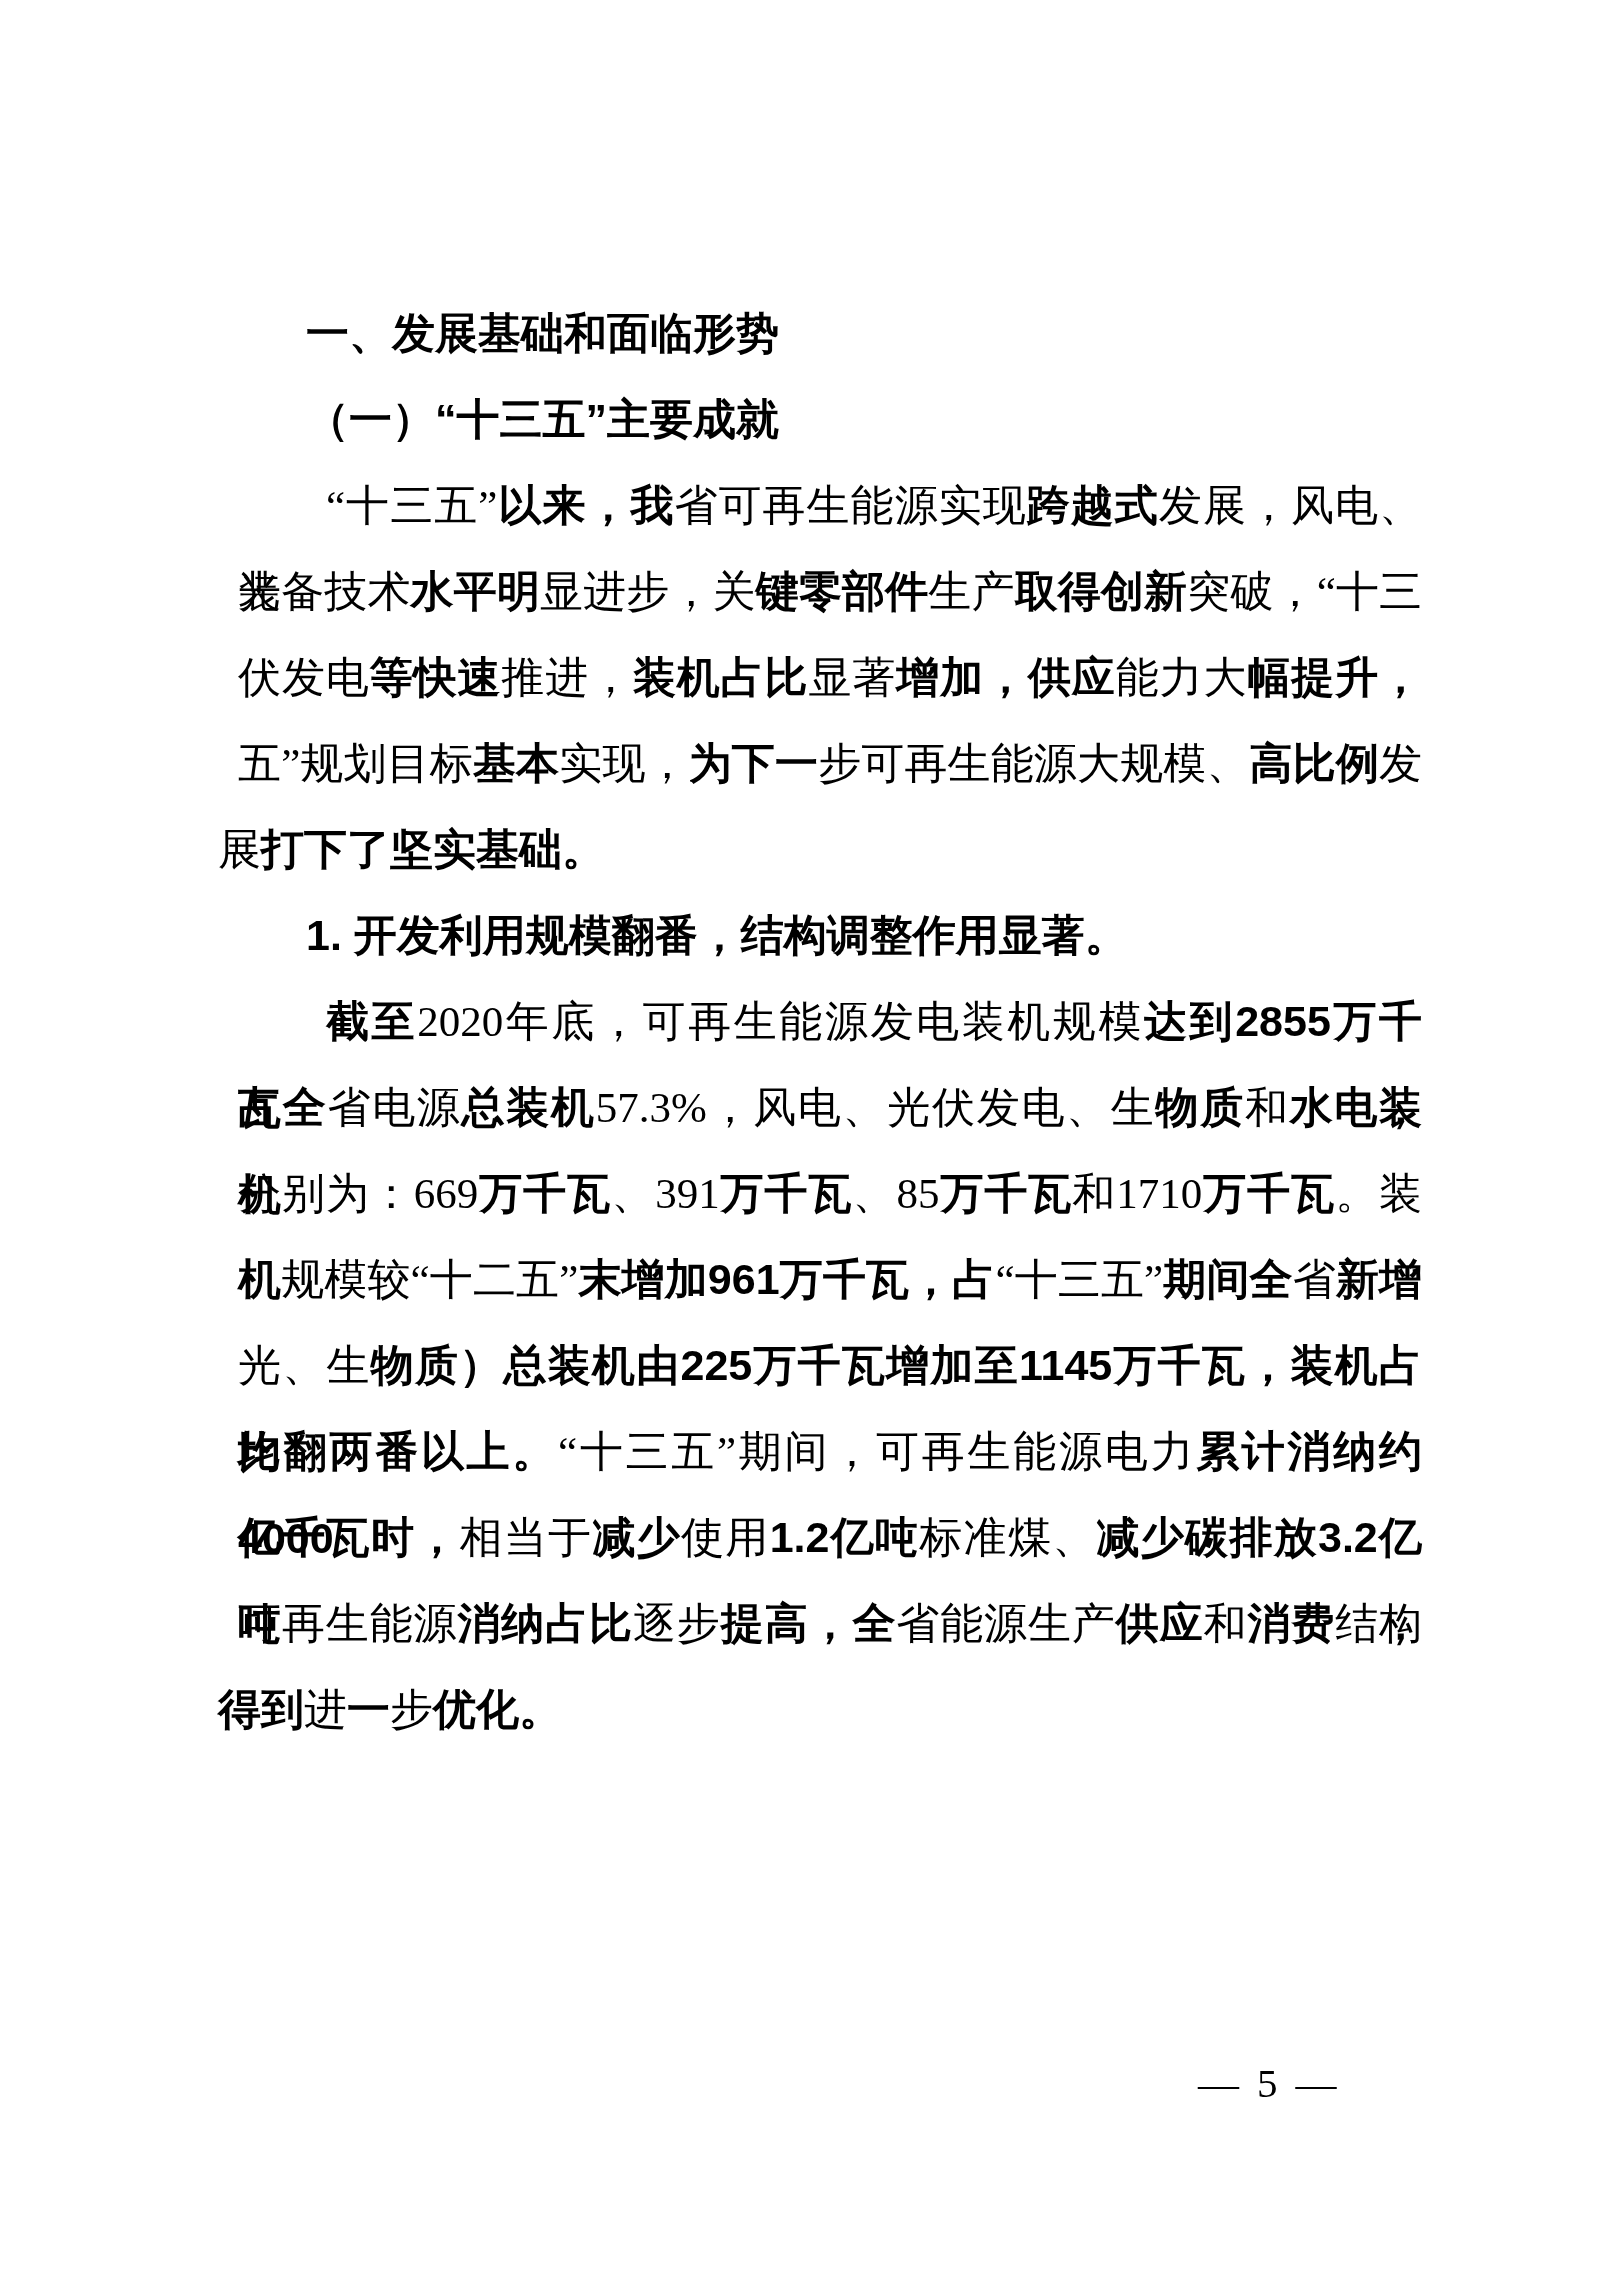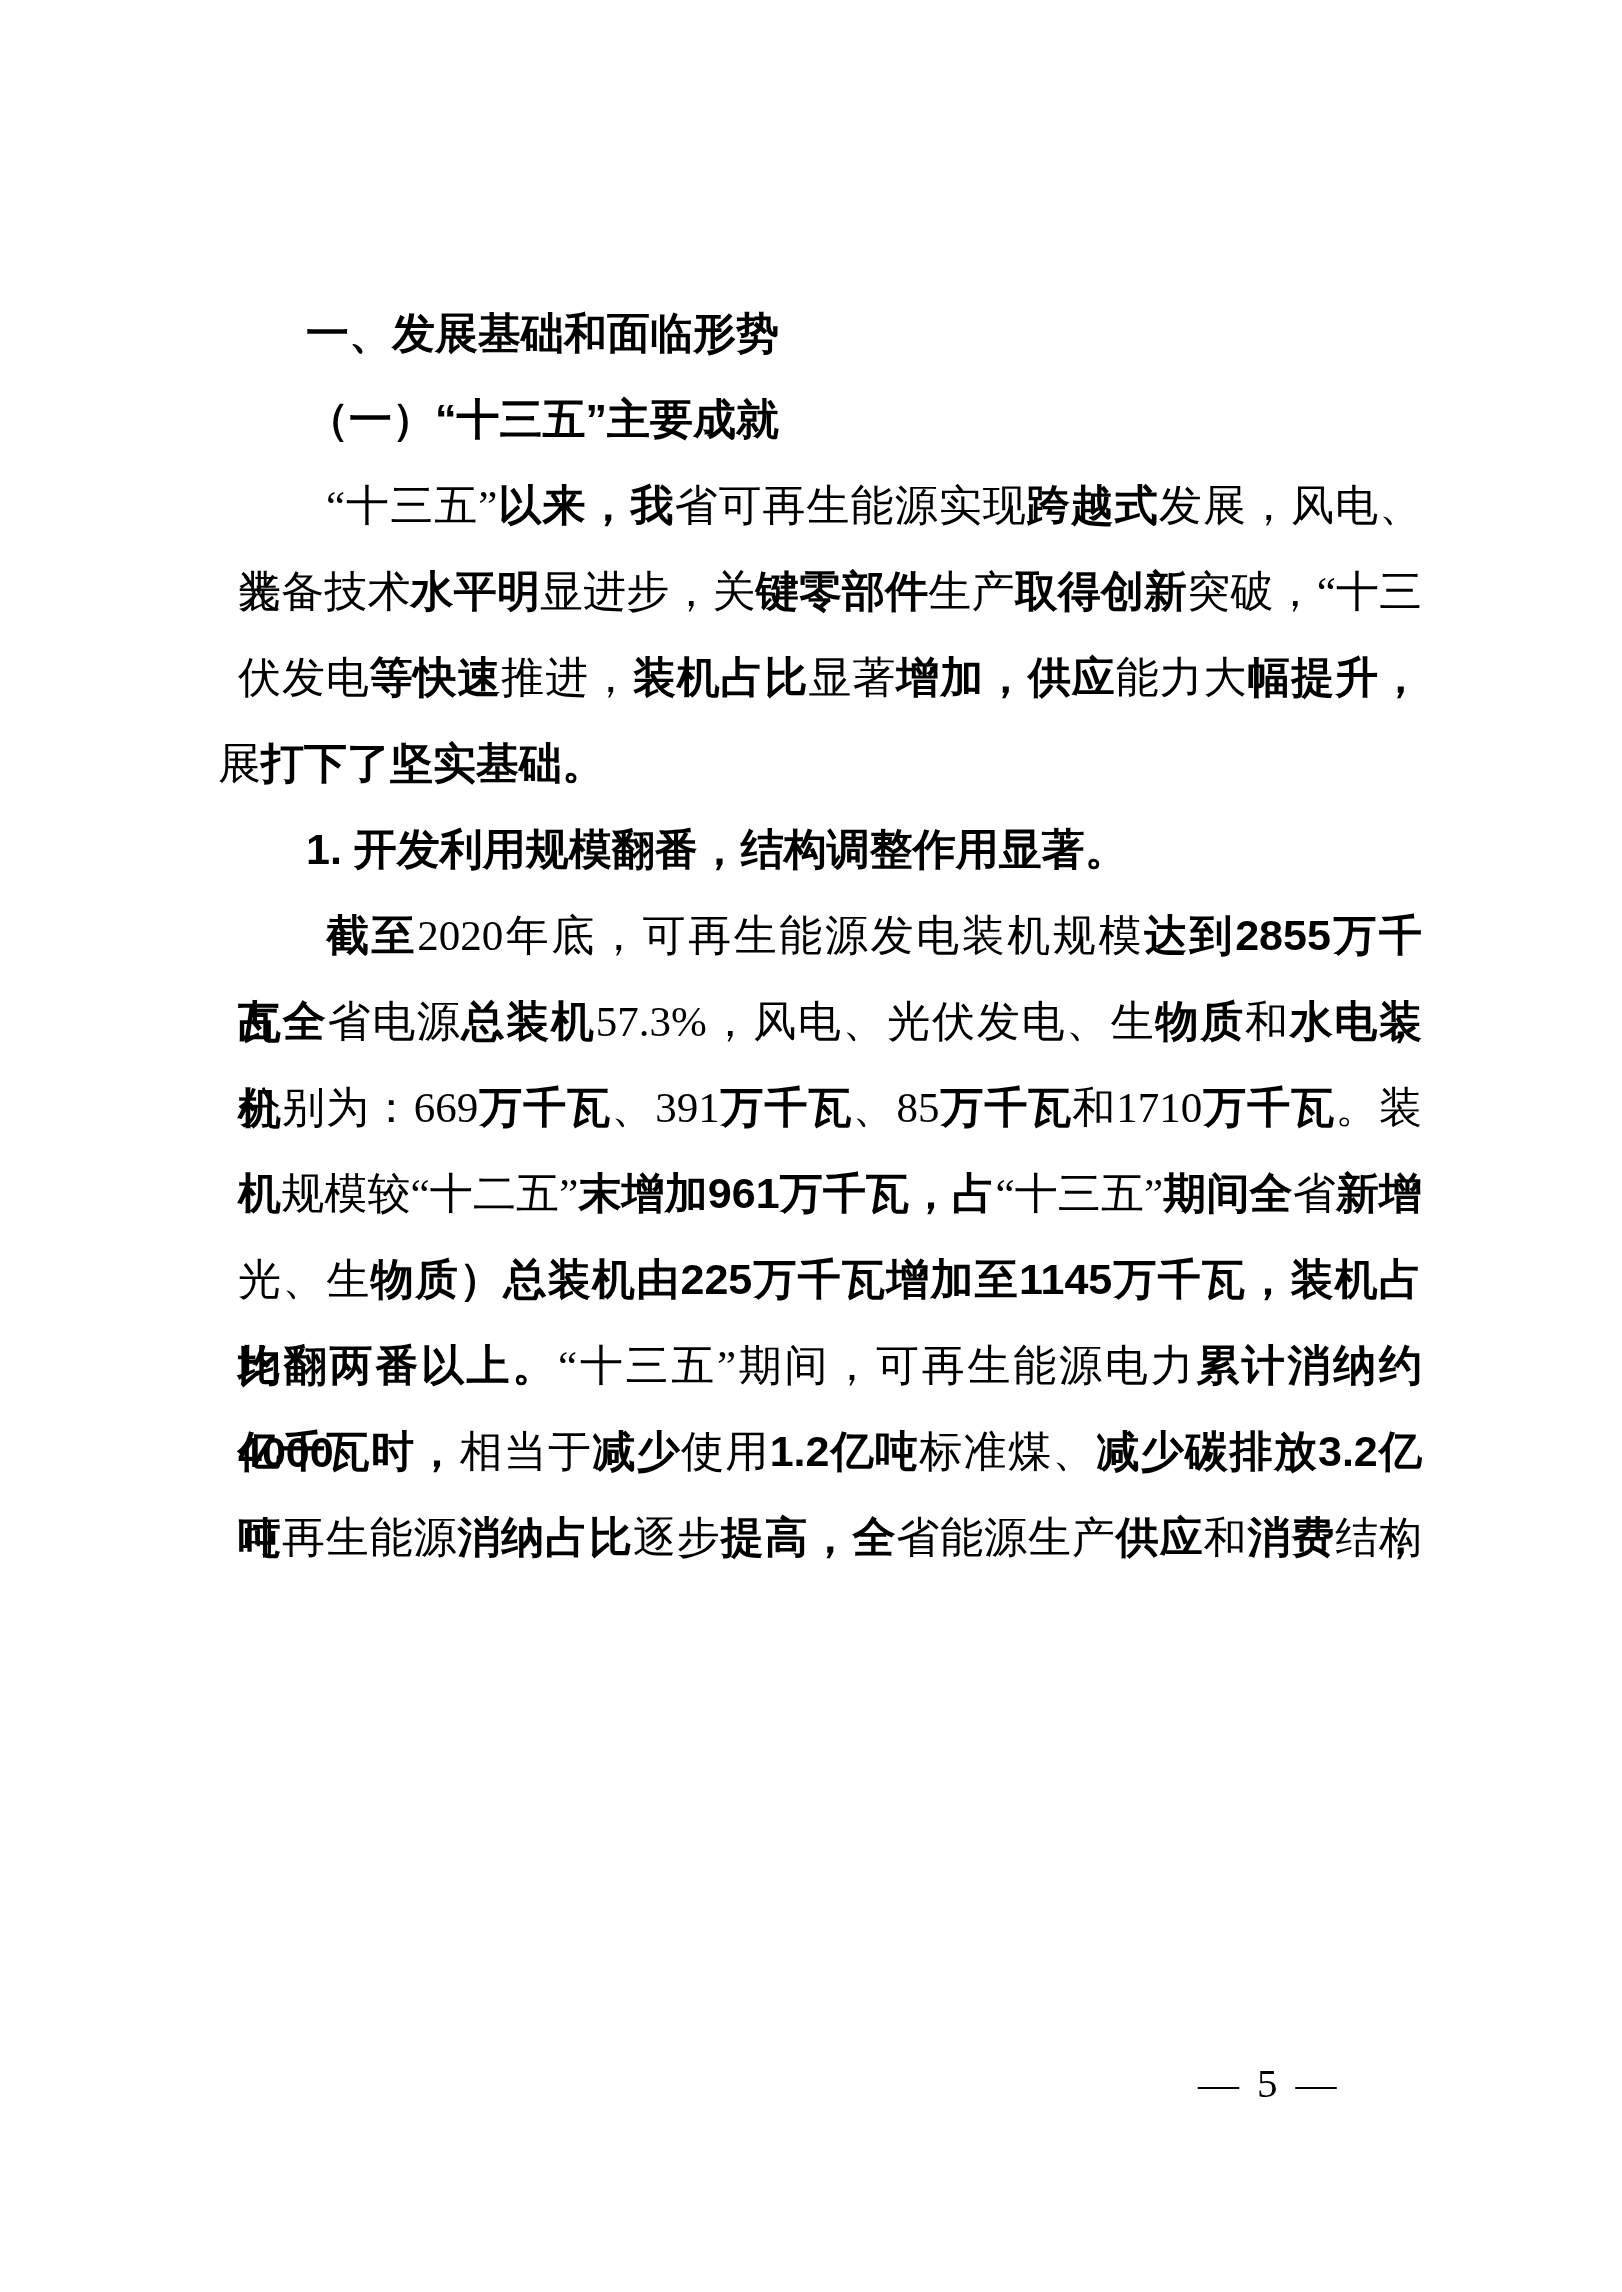--- a/index.html
+++ b/index.html
@@ -57,28 +57,30 @@
 </head>
 <body>
 
 <div class="page">
   <div class="content" id="doc-lines">
       <div class="line h1 indent"><span class="b">一、发展基础和面临形势</span></div>
       <div class="line h2 indent"><span class="b">（一）“十三五”主要成就</span></div>
       <div class="line body indent jl"><span>“十三五”</span><span class="b">以来，我</span><span>省可再生能源实现</span><span class="b">跨越式</span><span>发展，风电、光</span></div>
       <div class="line body jl"><span>装备技术</span><span class="b">水平明</span><span>显进步，关</span><span class="b">键零部件</span><span>生产</span><span class="b">取得创新</span><span>突破，“十三</span></div>
       <div class="line body jl"><span>伏发电</span><span class="b">等快速</span><span>推进，</span><span class="b">装机占比</span><span>显著</span><span class="b">增加，</span><span class="b">供应</span><span>能力大</span><span class="b">幅提升，</span></div>
+      <div class="line body jl"><span>五”规划目标</span><span class="b">基本</span><span>实现，</span><span class="b">为下一</span><span>步可再生能源大规模、</span><span class="b">高比例</span><span>发</span></div>
       <div class="line body"><span>展</span><span class="b">打下了</span><span class="b">坚实基础。</span></div>
       <div class="line h3 indent"><span class="b">1. 开发利用规模翻番，结构调整作用显著。</span></div>
       <div class="line body indent jl"><span class="b">截至</span><span>2020年底，</span><span>可再生能源发电装机规模</span><span class="b">达到2855万千瓦，</span></div>
       <div class="line body jl"><span class="b">占全</span><span>省电源</span><span class="b">总装机</span><span>57.3%，风电、光伏发电、生</span><span class="b">物质</span><span>和</span><span class="b">水电装机</span></div>
       <div class="line body jl"><span>分别为：669</span><span class="b">万千瓦</span><span>、391</span><span class="b">万千瓦</span><span>、85</span><span class="b">万千瓦</span><span>和1710</span><span class="b">万千瓦</span><span>。装</span></div>
       <div class="line body jl"><span class="b">机</span><span>规模较“十二五”</span><span class="b">末增加961万千瓦，占</span><span>“十三五”</span><span class="b">期间全</span><span>省</span><span class="b">新增</span></div>
       <div class="line body jl"><span>光、生</span><span class="b">物质）总装机由225万千瓦增加至1145万千瓦，装机占比</span></div>
       <div class="line body jl"><span class="b">均翻两番以上。</span><span>“十三五”期间，可再生能源电力</span><span class="b">累计消纳约4000</span></div>
       <div class="line body jl"><span class="b">亿千瓦时，</span><span>相当于</span><span class="b">减少</span><span>使用</span><span class="b">1.2亿吨</span><span>标准煤、</span><span class="b">减少碳排放3.2亿吨，</span></div>
       <div class="line body jl"><span>可再生能源</span><span class="b">消纳占比</span><span>逐步</span><span class="b">提高，</span><span class="b">全</span><span>省能源生产</span><span class="b">供应</span><span>和</span><span class="b">消费</span><span>结构</span></div>
+      <div class="line body"><span class="b">得到</span><span>进</span><span class="b">一</span><span>步</span><span class="b">优化。</span></div>
     </div>
   <div class="footer">
     <span>— 5 —</span>
   </div>
 </div>
 
 
 </body></html>

